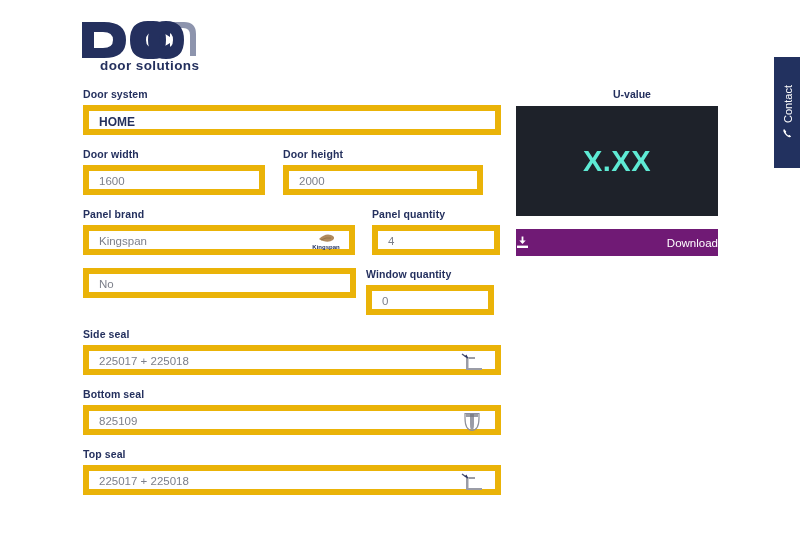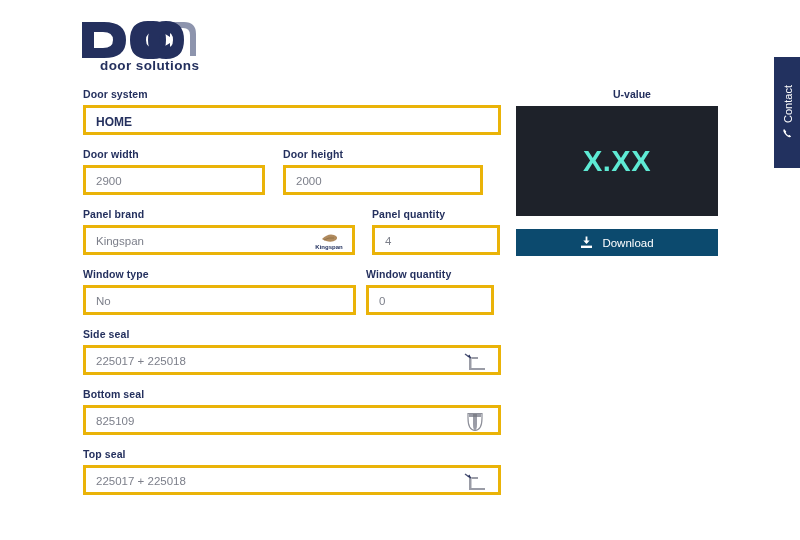--- a/index.html
+++ b/index.html
@@ -26,21 +26,21 @@
   .field-label {
     font-size: 10.5px;
     font-weight: bold;
     color: #24305e;
     letter-spacing: 0.1px;
     margin-bottom: 4px;
     line-height: 13px;
   }
   .input-box {
     height: 30px;
-    border: 3px solid #eab308;
+    border: 6px solid #eab308;
     background: #ffffff;
     display: flex;
     align-items: center;
     padding: 4px 8px 0 10px;
     font-size: 11.5px;
     color: #7c7f8a;
     position: relative;
   }
   .input-box .val { flex: 1 1 auto; line-height: 1; }
   .input-box.strong .val {
@@ -88,23 +88,23 @@
   }
   .uvalue-box .num {
     color: #5eead4;
     font-size: 29px;
     font-weight: bold;
     letter-spacing: 0.5px;
   }
   .download-btn {
     margin-top: 13px;
     width: 202px; height: 27px;
-    background: #0c4a6e;
+    background: #701a75;
     color: #ffffff;
-    display: flex; align-items: center; justify-content: center;
+    display: flex; align-items: center; justify-content: space-between;
     gap: 9px;
     font-size: 11.5px;
     cursor: pointer;
     border: none;
   }
   .download-btn svg { display: block; }
 
   
   .contact-tab {
     position: absolute;
@@ -156,21 +156,21 @@
       <div class="field-label">Door system</div>
       <div class="input-box strong full">
         <span class="val">HOME</span>
       </div>
     </div>
 
     <div class="row group">
       <div class="col-w-left">
         <div class="field-label">Door width</div>
         <div class="input-box">
-          <span class="val">2900</span>
+          <span class="val">1600</span>
         </div>
       </div>
       <div class="col-w-right">
         <div class="field-label">Door height</div>
         <div class="input-box">
           <span class="val">2000</span>
         </div>
       </div>
     </div>
 
@@ -191,21 +191,20 @@
       <div class="col-p-right">
         <div class="field-label">Panel quantity</div>
         <div class="input-box">
           <span class="val">4</span>
         </div>
       </div>
     </div>
 
     <div class="row group">
       <div class="col-win-left">
-        <div class="field-label">Window type</div>
         <div class="input-box">
           <span class="val">No</span>
         </div>
       </div>
       <div class="col-win-right">
         <div class="field-label">Window quantity</div>
         <div class="input-box">
           <span class="val">0</span>
         </div>
       </div>

